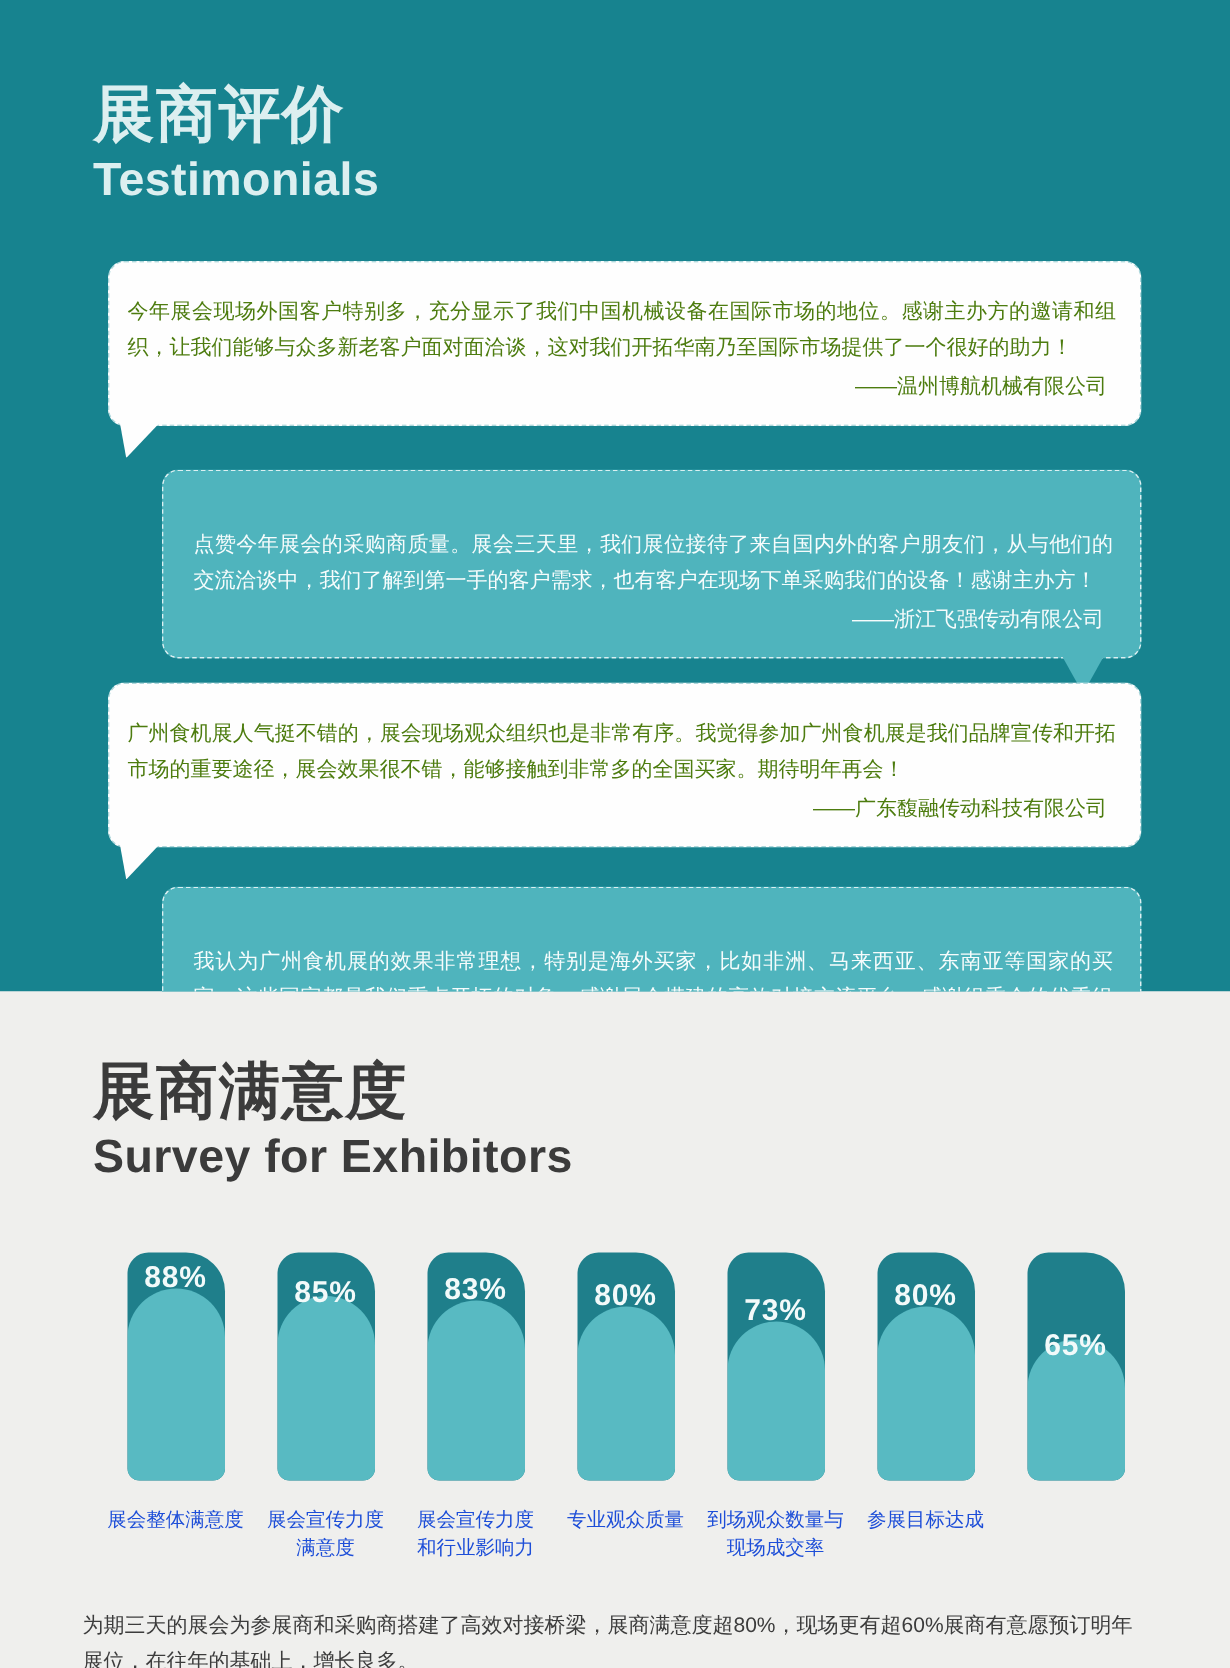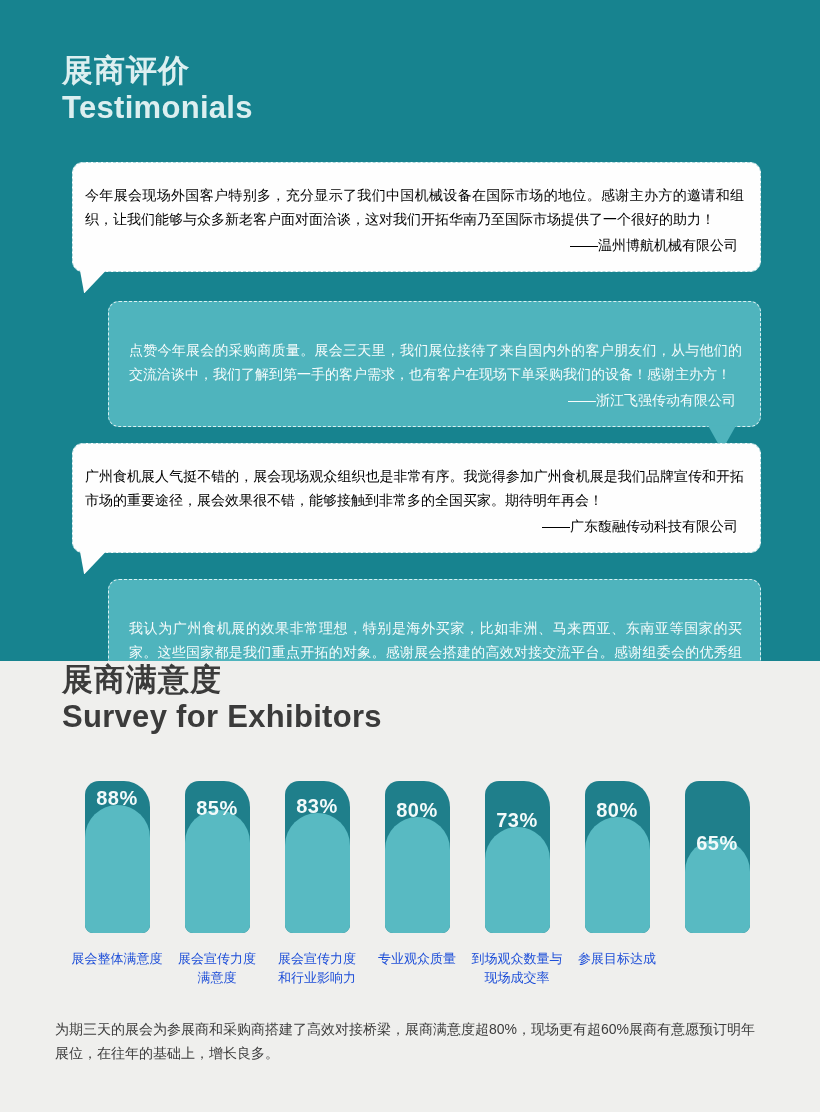--- a/index.html
+++ b/index.html
@@ -11,37 +11,37 @@
   }
   
   .teal-section{
     width:820px;height:661px;
     background:#17838F;
     box-sizing:border-box;
     padding-top:52px;
     overflow:hidden;
   }
   .section-title{margin:0 0 0 62px;line-height:1.2;}
-  .section-title .zh{font-size:31px;letter-spacing:1px;}
+  .section-title .zh{font-size:41px;letter-spacing:1px;}
   .section-title .en{font-size:31px;letter-spacing:0.3px;}
   .teal-section .section-title{color:#DCEFF0;}
 
   .bubble{
     position:relative;
     box-sizing:border-box;
     border-radius:11px;
     font-size:14px;
     line-height:24px;
   }
   .bubble .quote{margin:0;text-align:justify;}
   .bubble .attribution{margin:2px 6px 0 0;text-align:right;}
   .bubble.white{
     background:#FEFEFE;
     border:1px dashed rgba(120,190,197,.6);
-    color:#000000;
+    color:#4d7c0f;
     margin:0 59px 0 72px;
     padding:20px 16px 14px 12px;
   }
   .bubble.white::after{
     content:"";position:absolute;left:7px;bottom:-22px;
     width:26px;height:23px;background:#FEFEFE;
     clip-path:polygon(0 0,100% 0,16% 100%);
   }
   .bubble.teal{
     background:#4FB4BD;
@@ -58,20 +58,21 @@
   .bubble.b1{margin-top:36px;min-height:96px;}
   .bubble.b2{margin-top:29px;min-height:102px;}
   .bubble.b3{margin-top:16px;min-height:92px;}
   .bubble.b4{margin-top:26px;min-height:88px;}
 
   
   .gray-section{
     width:820px;height:451px;
     background:#EFEFED;
     box-sizing:border-box;
+    padding-top:42px;
   }
   .gray-section .section-title{color:#3B3B3B;}
 
   .chart{
     display:flex;justify-content:flex-start;
     box-sizing:border-box;
     padding:0 47px 0 67px;
     margin-top:46px;
   }
   .bar-col{width:100px;}

